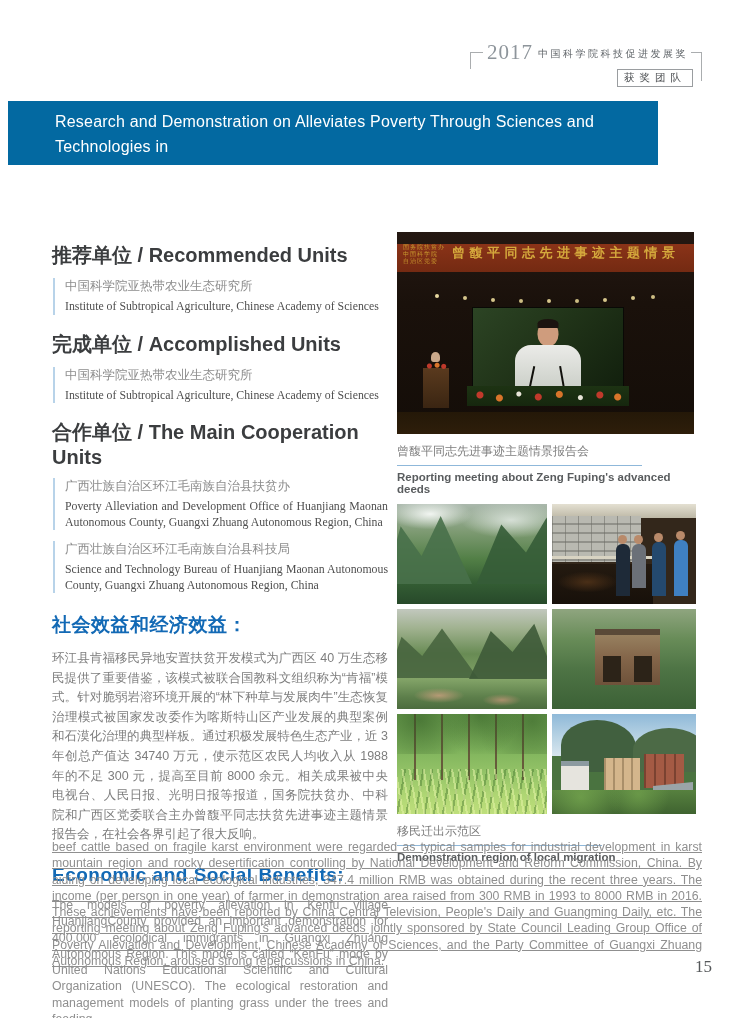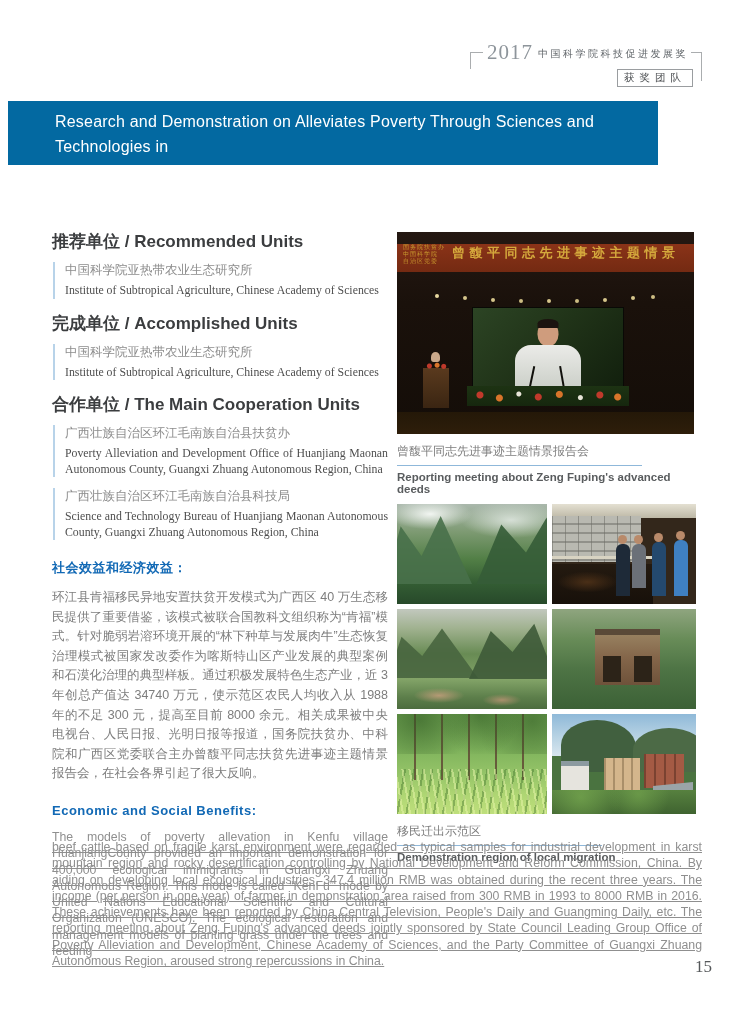--- a/index.html
+++ b/index.html
@@ -21,26 +21,26 @@
             font-size:10.5px;letter-spacing:5px;color:#4c4f52;background:#fff;}
 
   
   .banner{position:absolute;left:8px;top:101px;width:650px;height:64px;background:#0369a1;color:#fff;
           padding:8px 0 0 47px;box-sizing:border-box;}
   .banner div{font-size:16px;line-height:25px;letter-spacing:0.2px;}
 
   
   .left-col{position:absolute;left:52px;top:226px;width:336px;}
   .sec{margin-bottom:13px;}
-  .sec-title{font-size:17px;font-weight:bold;color:#3b3d3f;margin:4px 0 9px 0;}
+  .sec-title{font-size:20px;font-weight:bold;color:#3b3d3f;margin:16px 0 9px 0;}
   .entry{border-left:2px solid #b8d3e9;padding-left:10px;margin:0 0 11px 1px;}
   .entry-cn{font-size:12.5px;color:#8c8c8c;margin-bottom:4px;}
   .entry-en{font-family:"Liberation Serif",serif;font-size:11.8px;color:#4e4e4e;line-height:15.5px;
             text-align:justify;}
-  .blue-title{font-size:13px;font-weight:bold;color:#1269b5;margin:19px 0 11px;letter-spacing:0.5px;}
+  .blue-title{font-size:19px;font-weight:bold;color:#1269b5;margin:19px 0 11px;letter-spacing:0.5px;}
   .body-cn{font-size:12.5px;color:#7d7d7d;line-height:19.6px;text-align:justify;}
   .body-en{font-size:12.3px;color:#8f8f8f;line-height:16.3px;text-align:justify;}
 
   
   .full-para{position:absolute;left:52px;top:839px;width:650px;font-size:12.3px;color:#8f8f8f;
              line-height:16.3px;text-align:justify;text-decoration:underline;}
   .page-num{position:absolute;right:38px;top:957px;font-family:"Liberation Serif",serif;
             font-size:17px;color:#55585a;}
 
   

